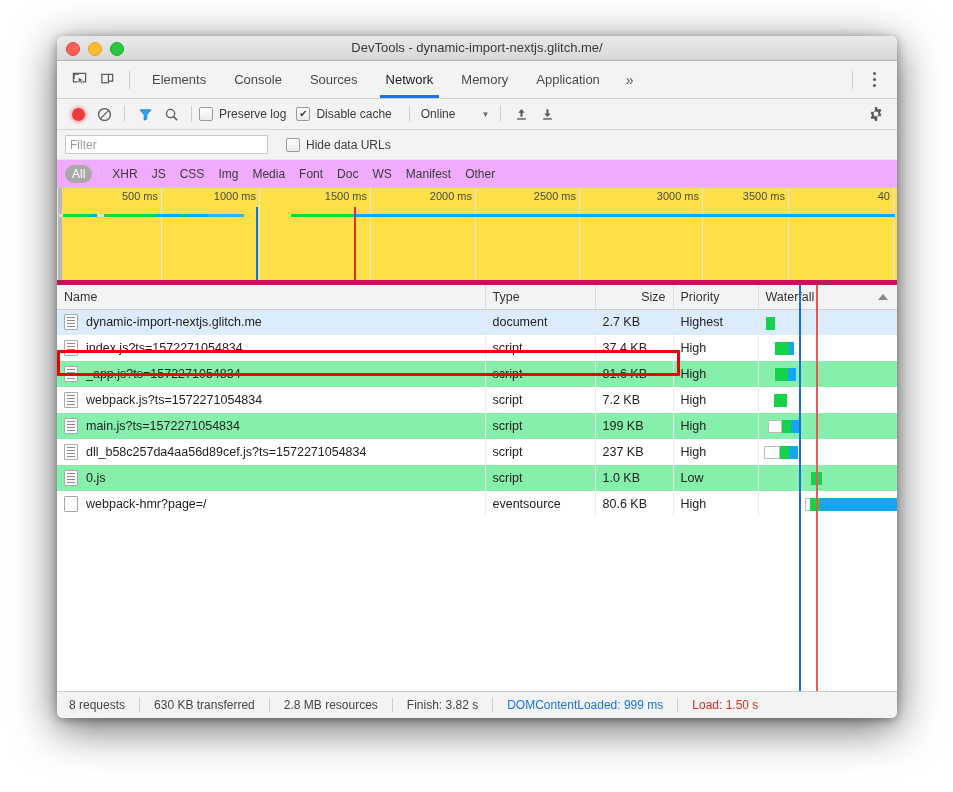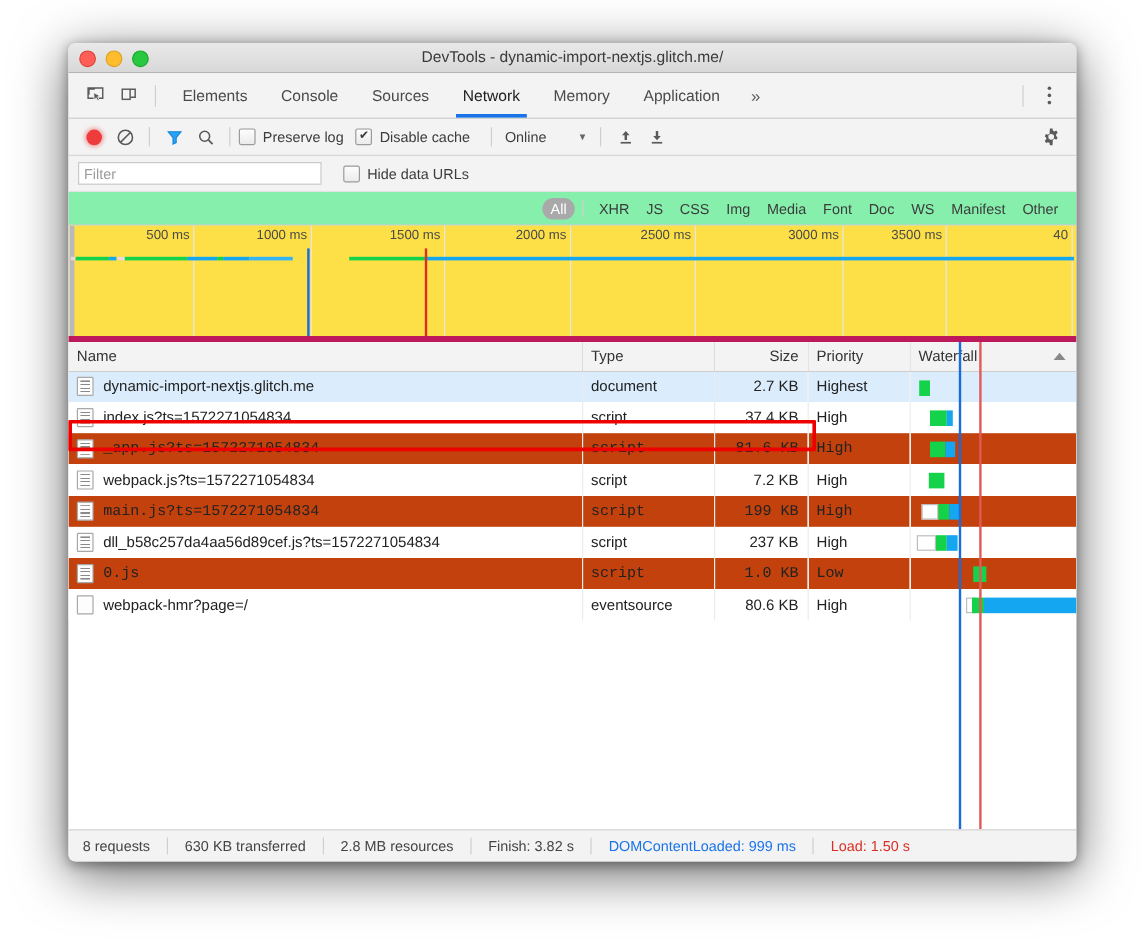--- a/index.html
+++ b/index.html
@@ -190,27 +190,26 @@
     box-sizing: border-box;
     font-family: "Liberation Sans", sans-serif;
     outline: none;
   }
   .filter-input::placeholder { color: #9b9b9b; }
   .hide-urls { margin-left: 18px; }
 
   
   .typerow {
     height: 27px;
-    background: #86efac;
+    background: #f0abfc;
     border-bottom: 1px solid #cdcdcd;
     display: flex;
     align-items: center;
     padding: 0 8px;
     flex: none;
-    justify-content: flex-end;
   }
   .typechip {
     font-size: 12px;
     color: #3c3c3c;
     padding: 2px 7px;
     border-radius: 9px;
     white-space: nowrap;
   }
   .typechip.selected {
     background: #a9a9a9;
@@ -292,23 +291,23 @@
   table.reqtable th.num { text-align: right; }
   table.reqtable td {
     border-right: 1px solid #ececec;
     height: 26px;
     padding: 0 7px;
     box-sizing: border-box;
     white-space: nowrap;
     overflow: hidden;
     text-overflow: ellipsis;
   }
-  table.reqtable td.num { text-align: right; }
+  table.reqtable td.num { text-align: left; }
   tr.row-even td { background: #ffffff; }
-  tr.row-odd  td { background: #c2410c; font-family: Liberation Mono, monospace; }
+  tr.row-odd  td { background: #86efac; }
   tr.row-selected td { background: #dbedfd; }
   .namecell { display: flex; align-items: center; gap: 8px; }
   .fileicon {
     width: 12px; height: 14px;
     border: 1px solid #a8a8a8;
     background: #fdfdfd;
     flex: none;
     position: relative;
     border-radius: 1px;
   }

